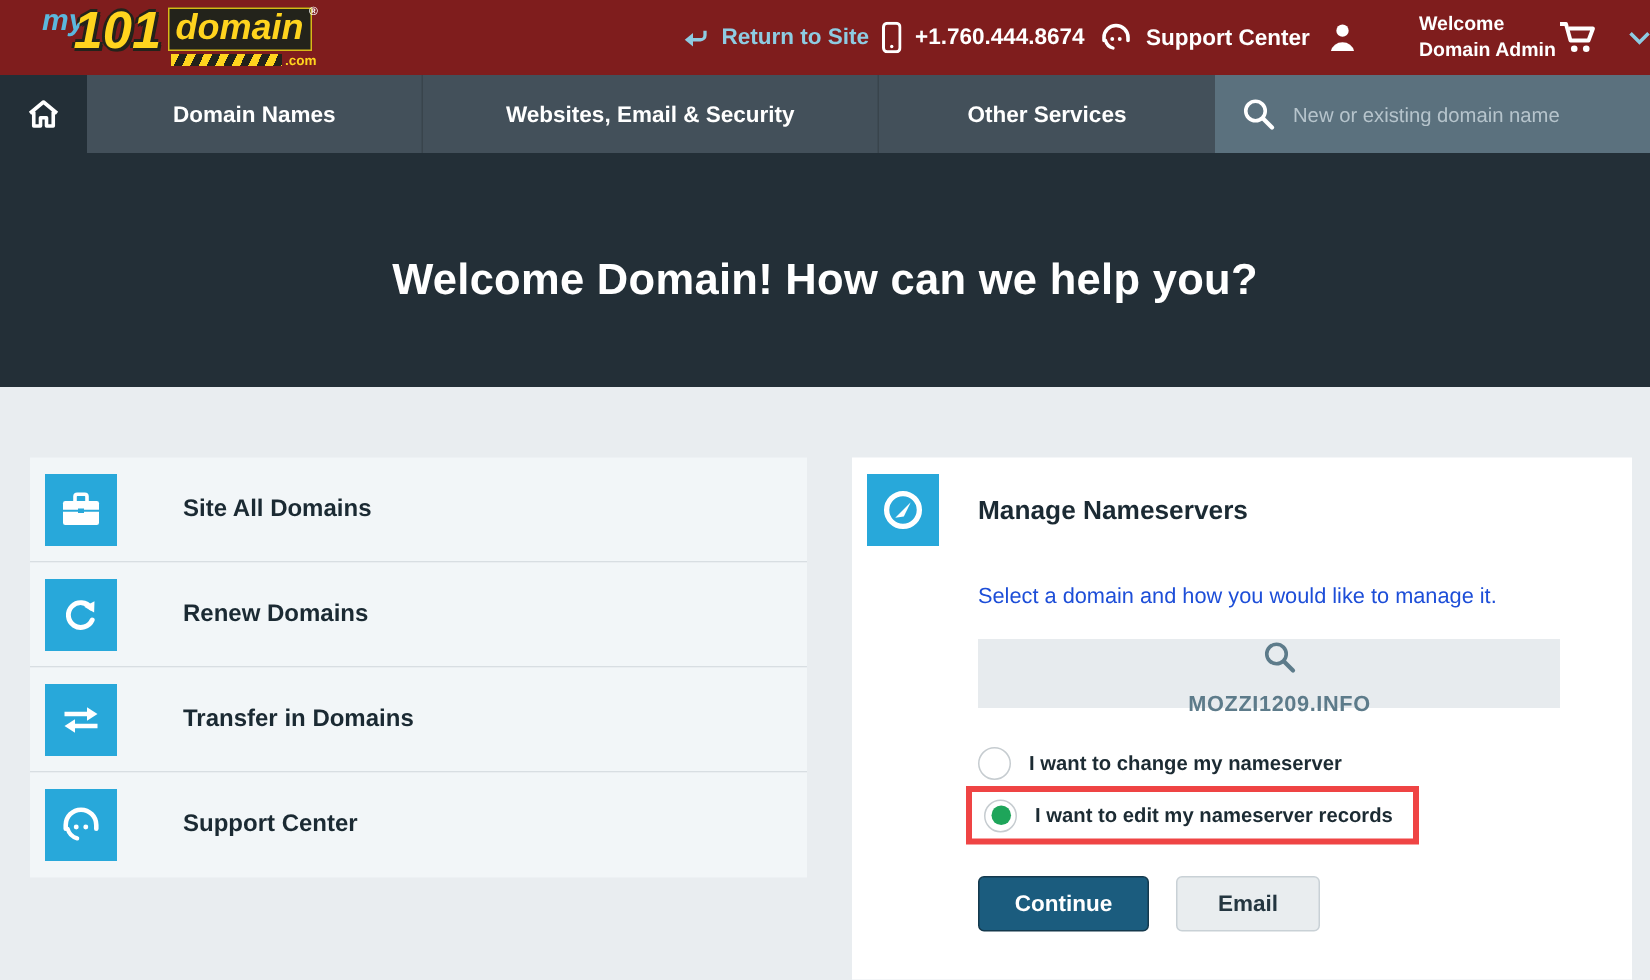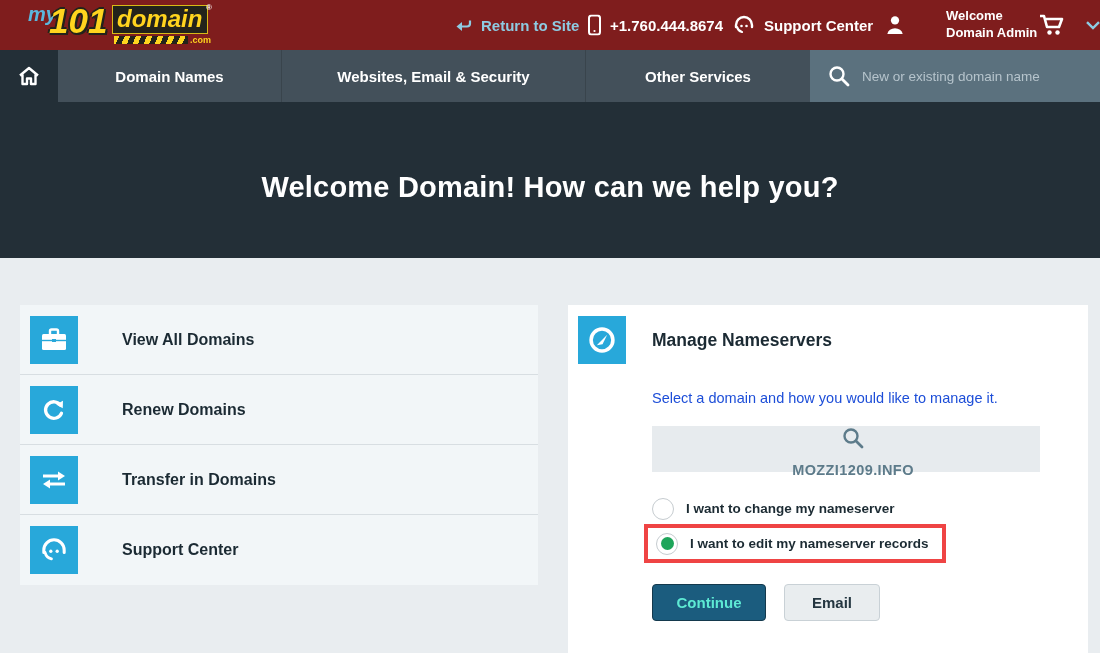--- a/index.html
+++ b/index.html
@@ -78,21 +78,21 @@
            border:1.5px solid #c6ccd0; flex:0 0 auto; display:flex;
            align-items:center; justify-content:center; }
   .radio.checked::after { content:""; width:13px; height:13px; border-radius:50%; background:#1ea55a; }
   .opt-label { font-size:13.5px; font-weight:700; color:#1c2b33; white-space:nowrap; }
   .hl-box { border:4px solid #ef4444; margin:2px 0 0 -8px; padding:2px 13px 2px 8px;
             width:fit-content; background:#fff;text-align:center; }
 
   .btn-row { margin-top:21px; display:flex; gap:18px; }
   .btn { height:37px; border-radius:4px; font-size:15px; font-weight:700;
          font-family:"Liberation Sans",sans-serif; cursor:pointer; }
-  .btn-continue { width:114px; background:#1b5c7e; border:1px solid #14394d; color:#5eead4; }
+  .btn-continue { width:114px; background:#1b5c7e; border:1px solid #14394d; color:#ffffff; }
   .btn-cancel   { width:96px;  background:#e9edef; border:1px solid #c9d1d6; color:#243640; }
 
   svg { display:block; }
 </style>
 </head>
 <body>
 
 <div class="topbar">
   <div class="logo">
     <span class="logo-my">my</span>
@@ -196,21 +196,21 @@
     <div class="ql-row">
       <span class="icon-sq">
         <svg width="26" height="24" viewBox="0 0 26 24">
           <rect x="1" y="6" width="24" height="16" rx="1.5" fill="#fff"></rect>
           <path d="M9 6 V3 a1.5 1.5 0 0 1 1.5 -1.5 h5 A1.5 1.5 0 0 1 17 3 V6" fill="none" stroke="#fff" stroke-width="2.4"></path>
           <rect x="11" y="11" width="4" height="3" fill="#28a8da"></rect>
           <line x1="1" y1="12.5" x2="11" y2="12.5" stroke="#28a8da" stroke-width="1.4"></line>
           <line x1="15" y1="12.5" x2="25" y2="12.5" stroke="#28a8da" stroke-width="1.4"></line>
         </svg>
       </span>
-      <span class="ql-label">View All Domains</span>
+      <span class="ql-label">Site All Domains</span>
     </div>
     <div class="ql-row">
       <span class="icon-sq">
         <svg width="26" height="26" viewBox="0 0 22 22">
           <path d="M17.3 13.8 A7 7 0 1 1 16.6 7" fill="none" stroke="#fff" stroke-width="2.8" stroke-linecap="round"></path>
           <polygon points="18.6,3.2 18.4,9.6 12.8,6.4" fill="#fff"></polygon>
         </svg>
       </span>
       <span class="ql-label">Renew Domains</span>
     </div>

